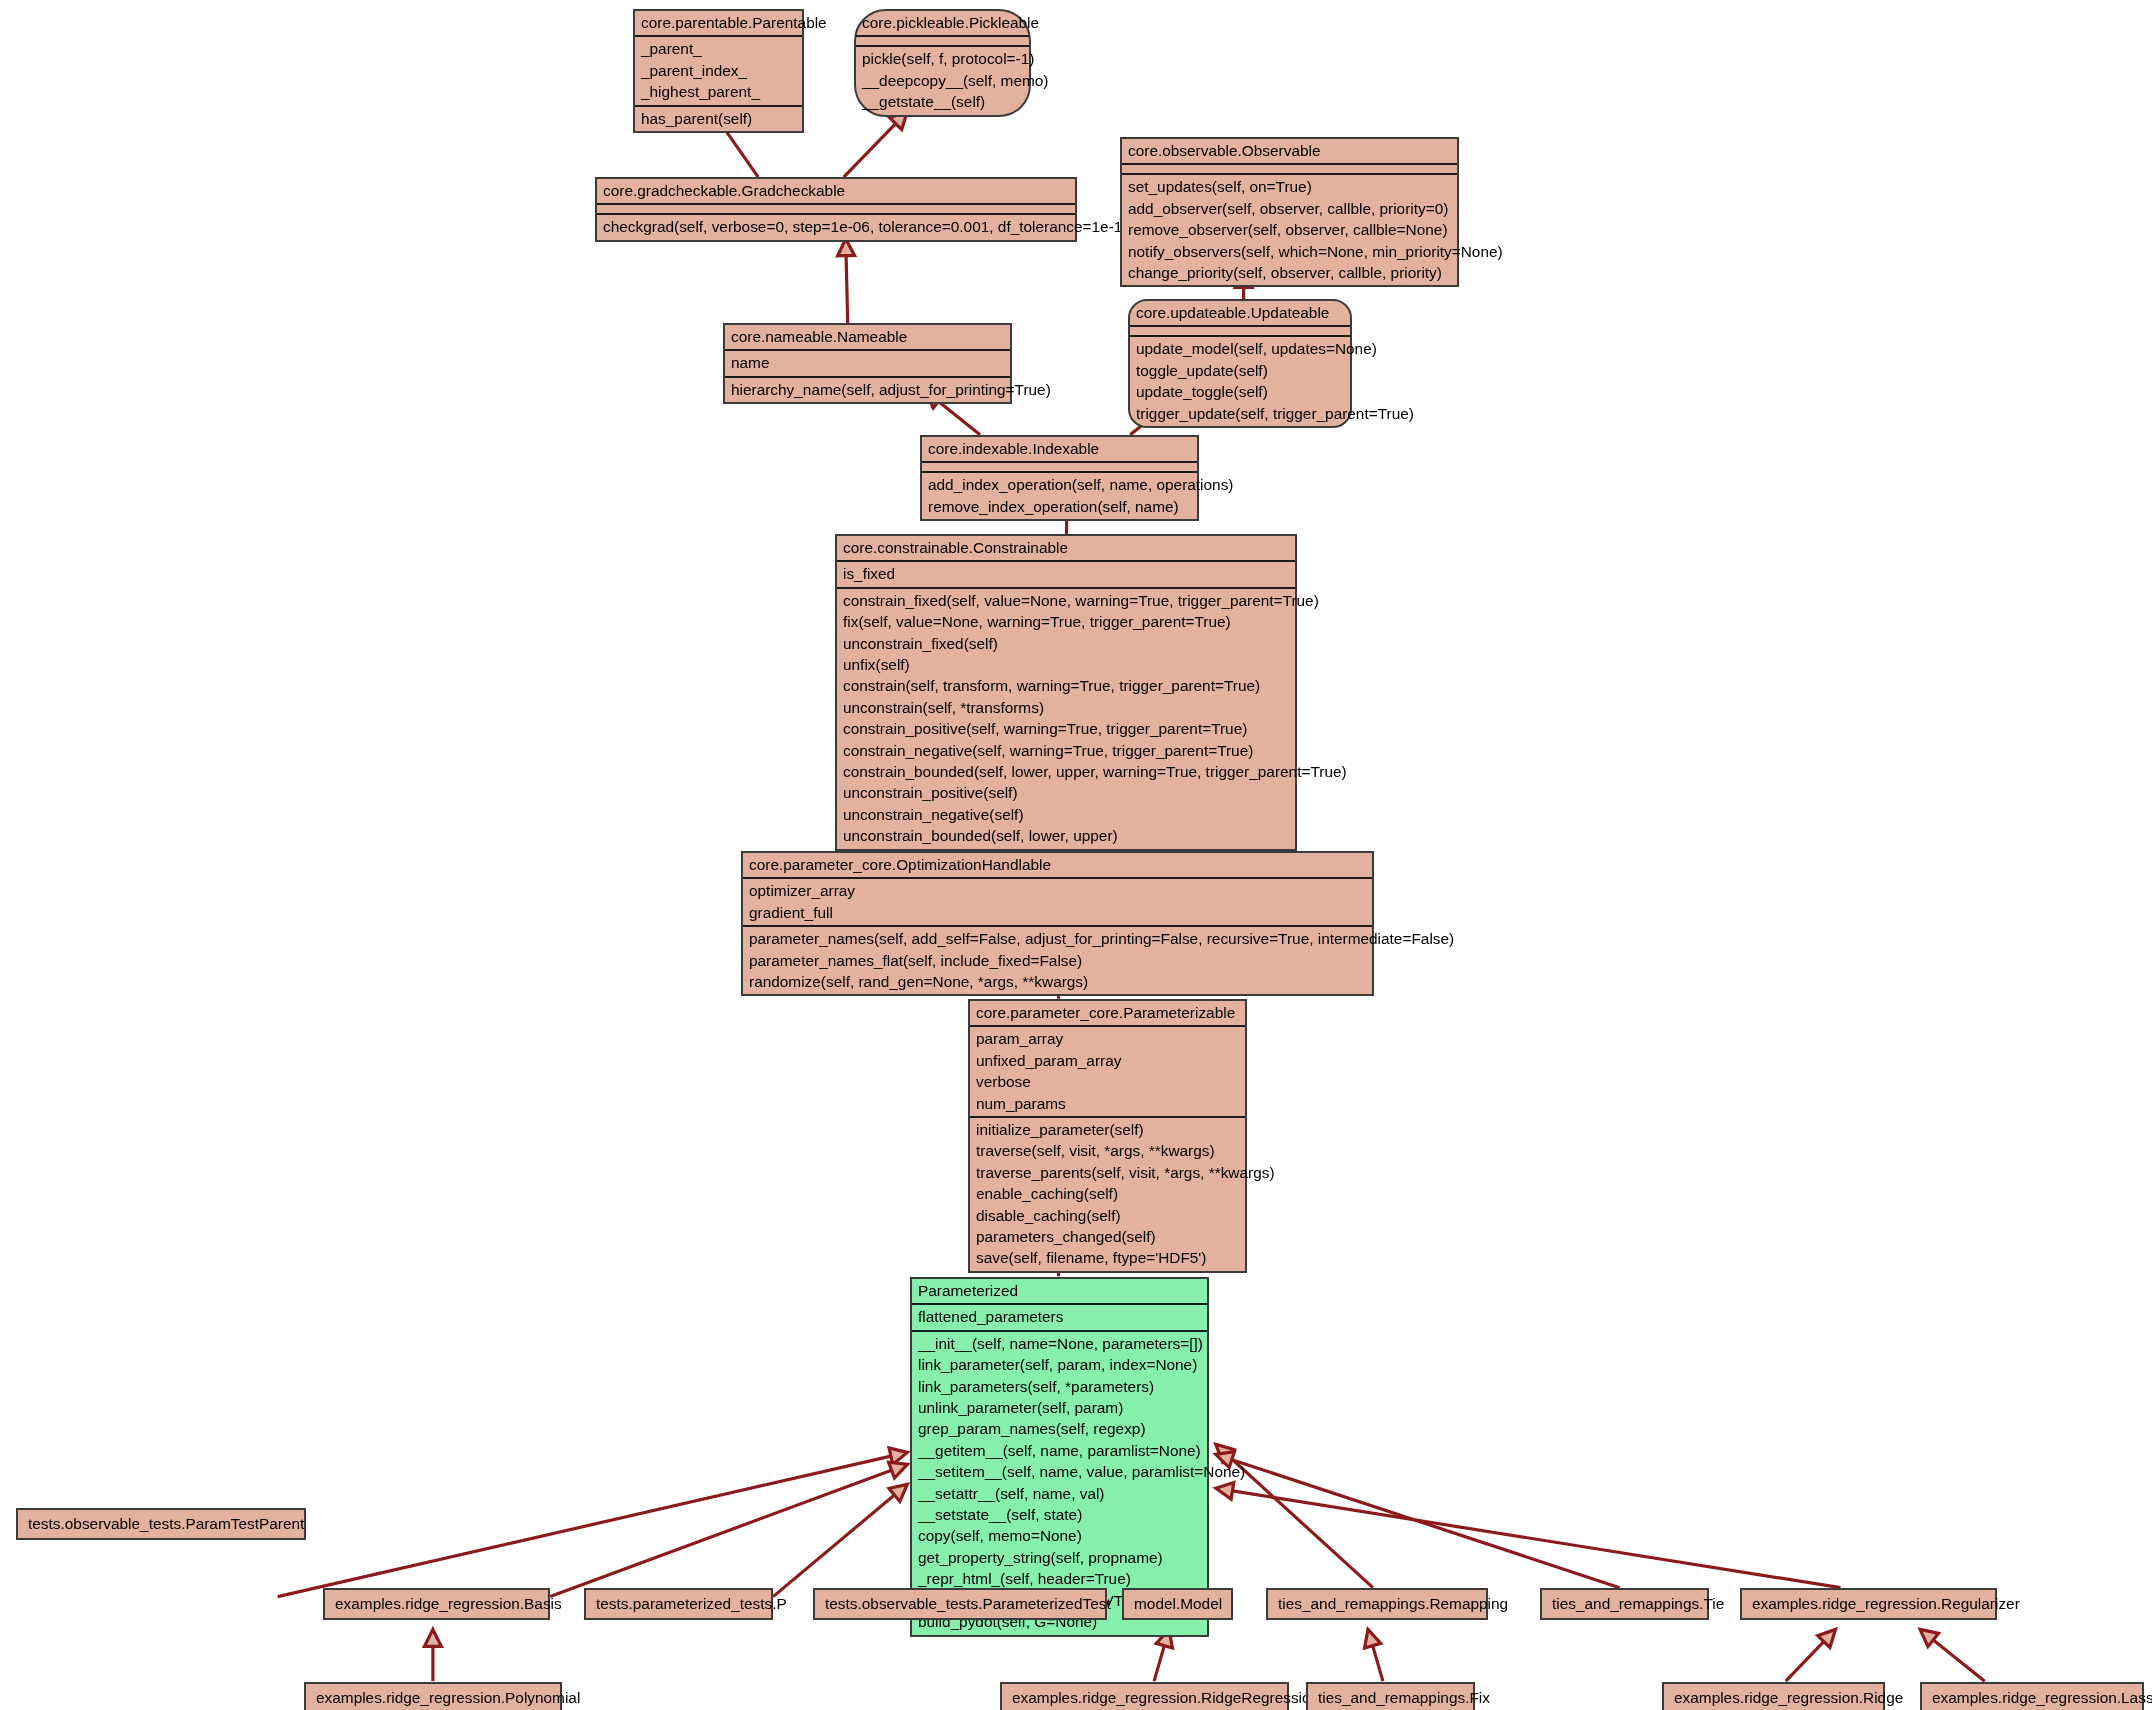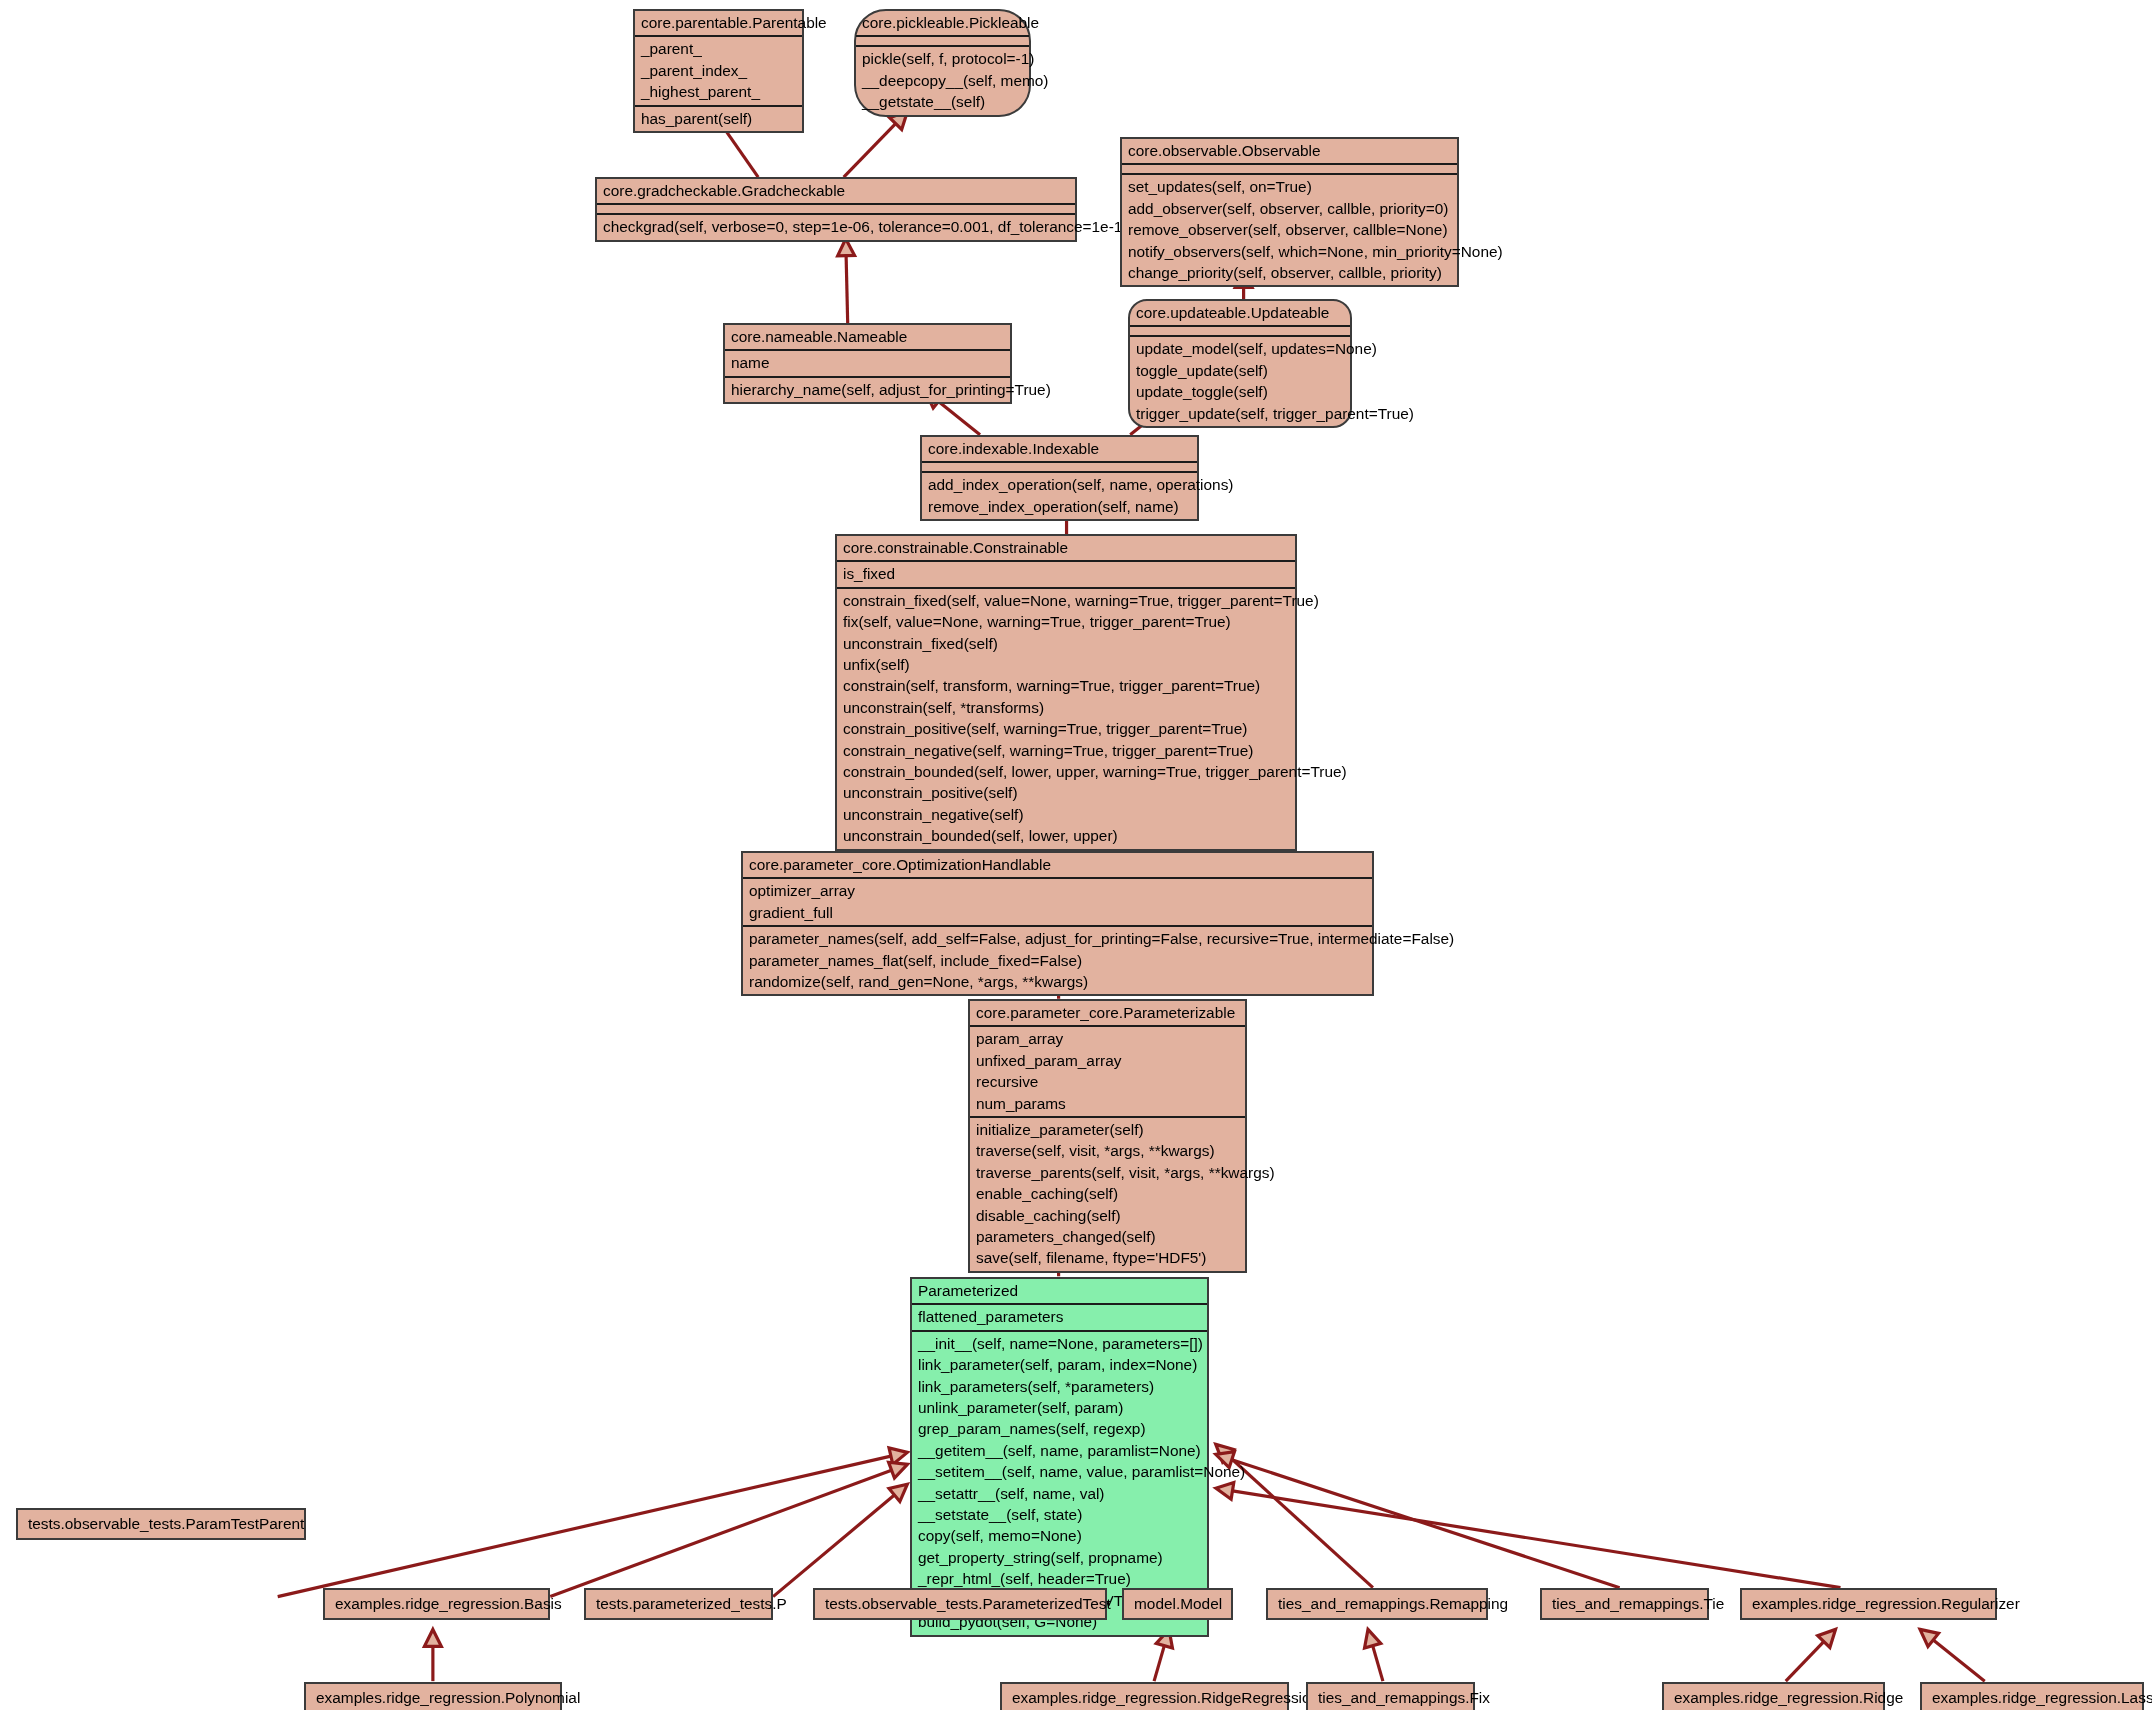--- a/index.html
+++ b/index.html
@@ -277,21 +277,21 @@
         <div class="uml-row">parameter_names_flat(self, include_fixed=False)</div>
         <div class="uml-row">randomize(self, rand_gen=None, *args, **kwargs)</div>
       </div>
     </div>
     <div class="uml-class" style="left: 920px; top: 999px; width: 279px; margin-left: 48px;">
       <div class="uml-name">core.parameter_core.Parameterizable</div>
       <div class="uml-sep"></div>
       <div class="uml-compartment">
         <div class="uml-row">param_array</div>
         <div class="uml-row">unfixed_param_array</div>
-        <div class="uml-row">recursive</div>
+        <div class="uml-row">verbose</div>
         <div class="uml-row">num_params</div>
       </div>
       <div class="uml-sep"></div>
       <div class="uml-compartment">
         <div class="uml-row">initialize_parameter(self)</div>
         <div class="uml-row">traverse(self, visit, *args, **kwargs)</div>
         <div class="uml-row">traverse_parents(self, visit, *args, **kwargs)</div>
         <div class="uml-row">enable_caching(self)</div>
         <div class="uml-row">disable_caching(self)</div>
         <div class="uml-row">parameters_changed(self)</div>

